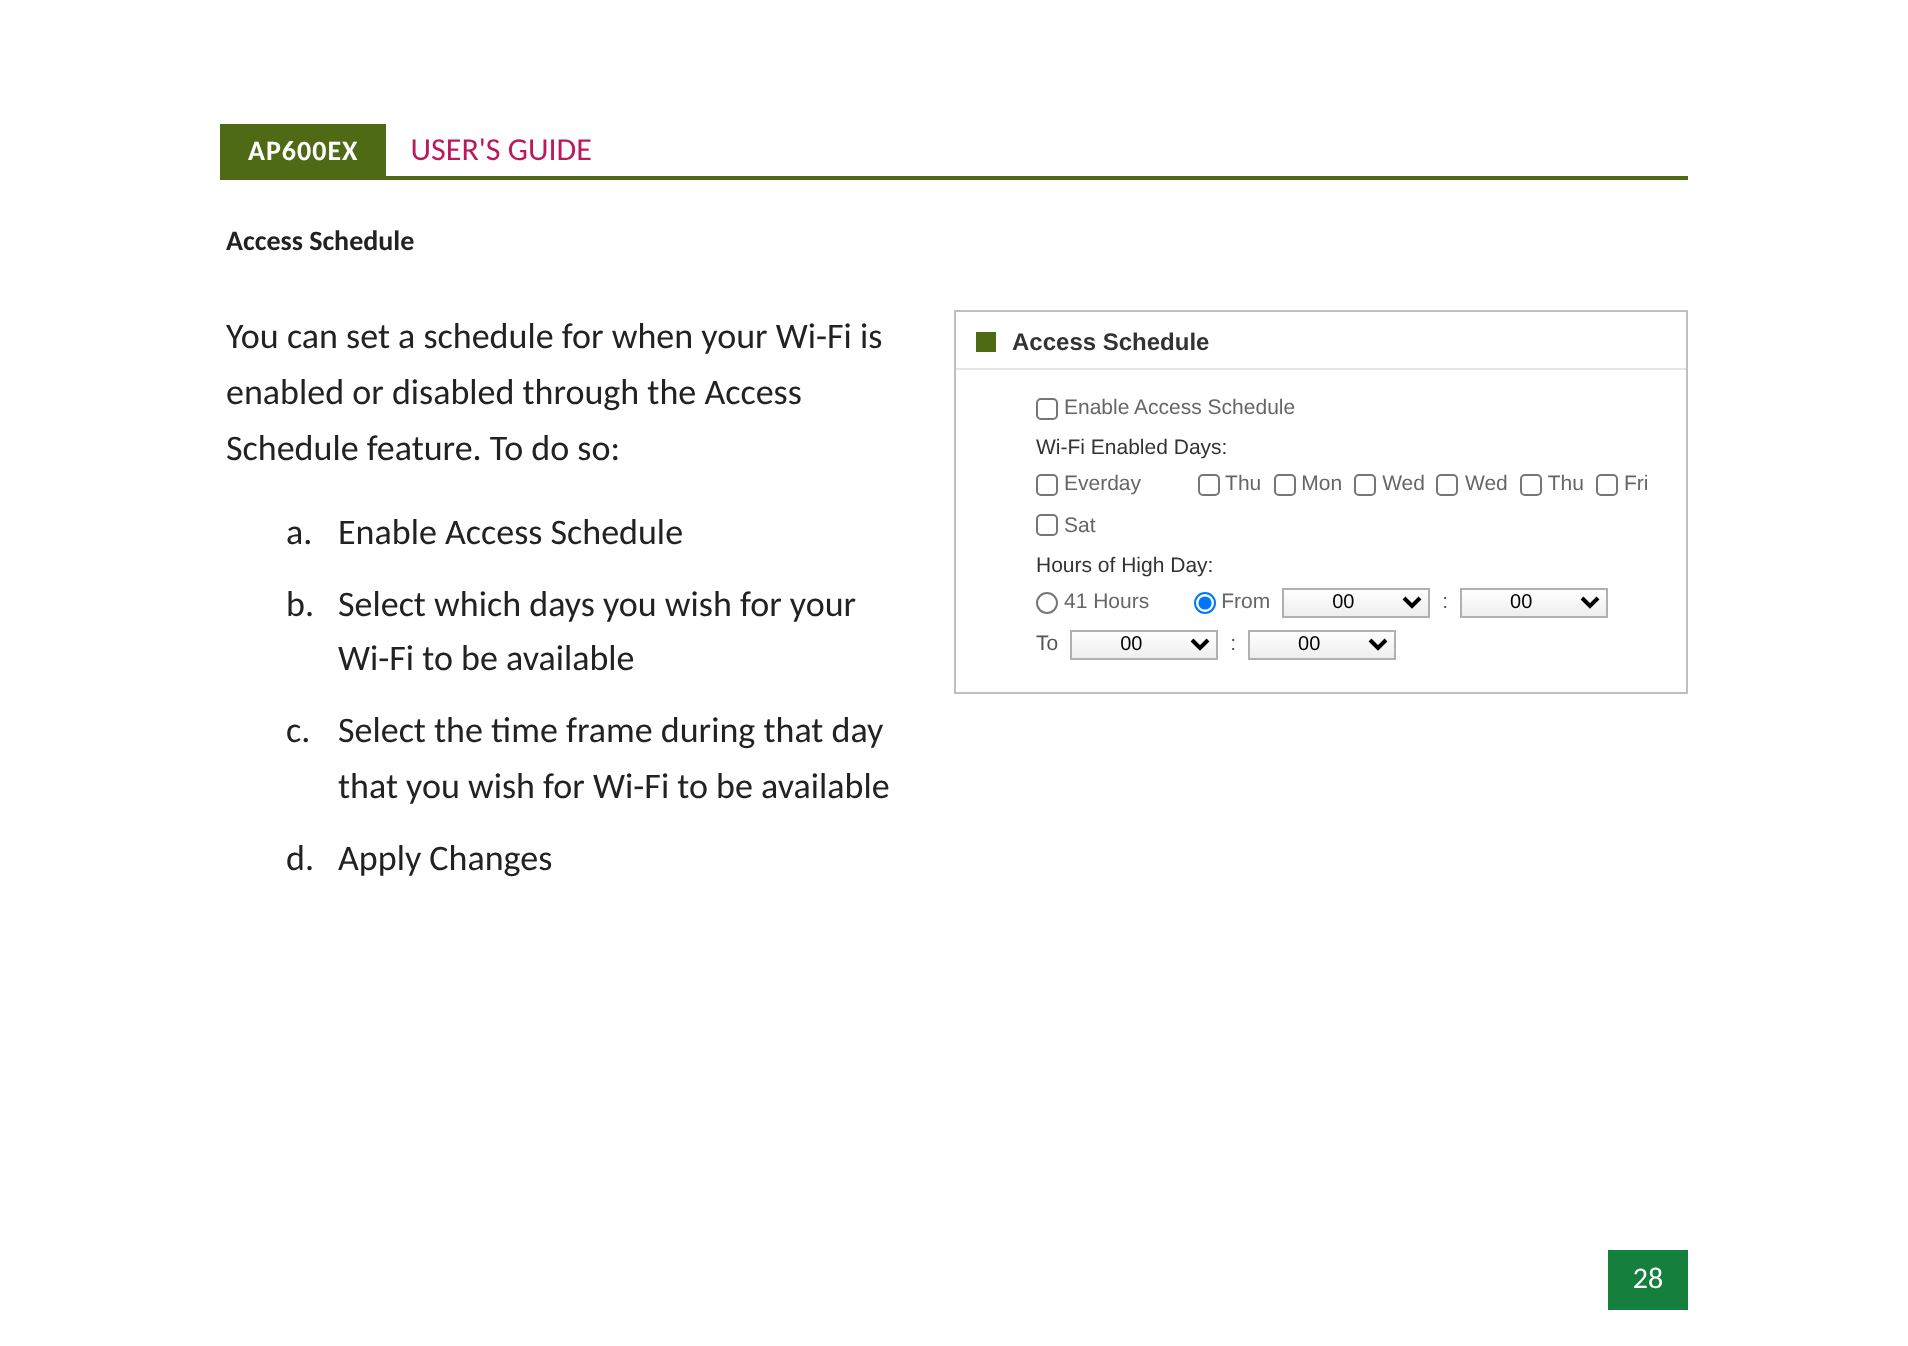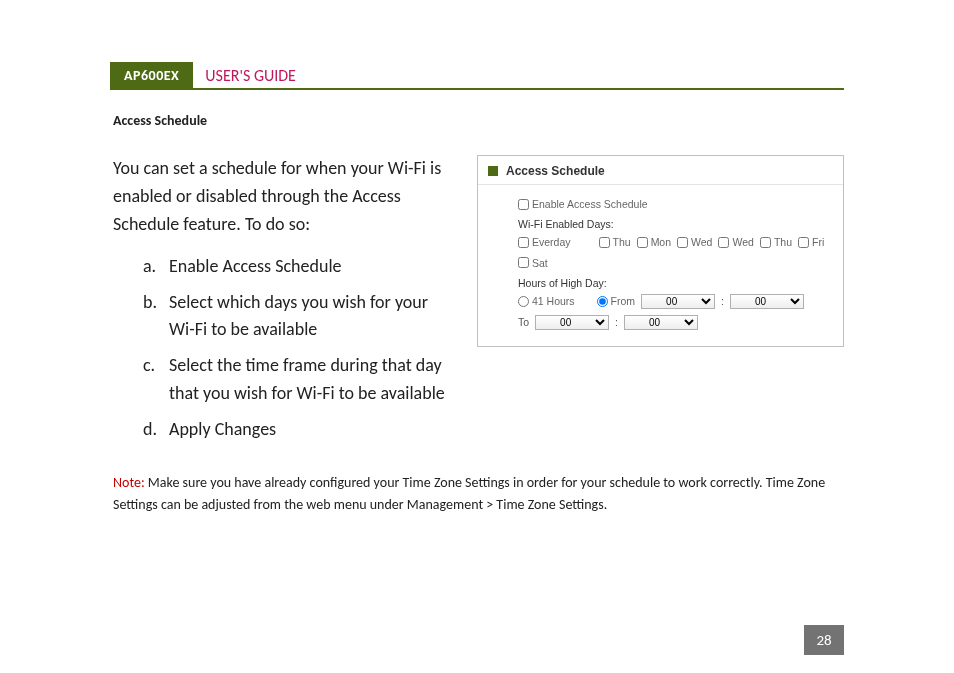--- a/index.html
+++ b/index.html
@@ -139,21 +139,21 @@
     line-height: 1.55;
   }
   .note-label { color: #c00000; }
 
   .page-num {
     position: absolute;
     right: 110px;
     bottom: 18px;
     width: 40px;
     height: 30px;
-    background: #737373;
+    background: #15803d;
     color: #ffffff;
     font-size: 15px;
     display: flex;
     align-items: center;
     justify-content: center;
     margin-top: 20px;
   }
 </style>
 </head>
 <body>
@@ -263,21 +263,18 @@
               <span>To</span>
               <select class="sel"><option>00</option></select>
               <span>:</span>
               <select class="sel"><option>00</option></select>
             </div>
           </div>
         </div>
       </div>
     </div>
 
-    <div class="note-block">
-      <span class="note-label">Note:</span><span>  Make sure you have already configured your Time Zone Settings in order for your schedule to work correctly.  Time Zone Settings can be adjusted from the web menu under Management &gt; Time Zone Settings.</span>
-    </div>
 
   </div>
 
   <div class="page-num">28</div>
 
 </div>
 
 </body></html>

